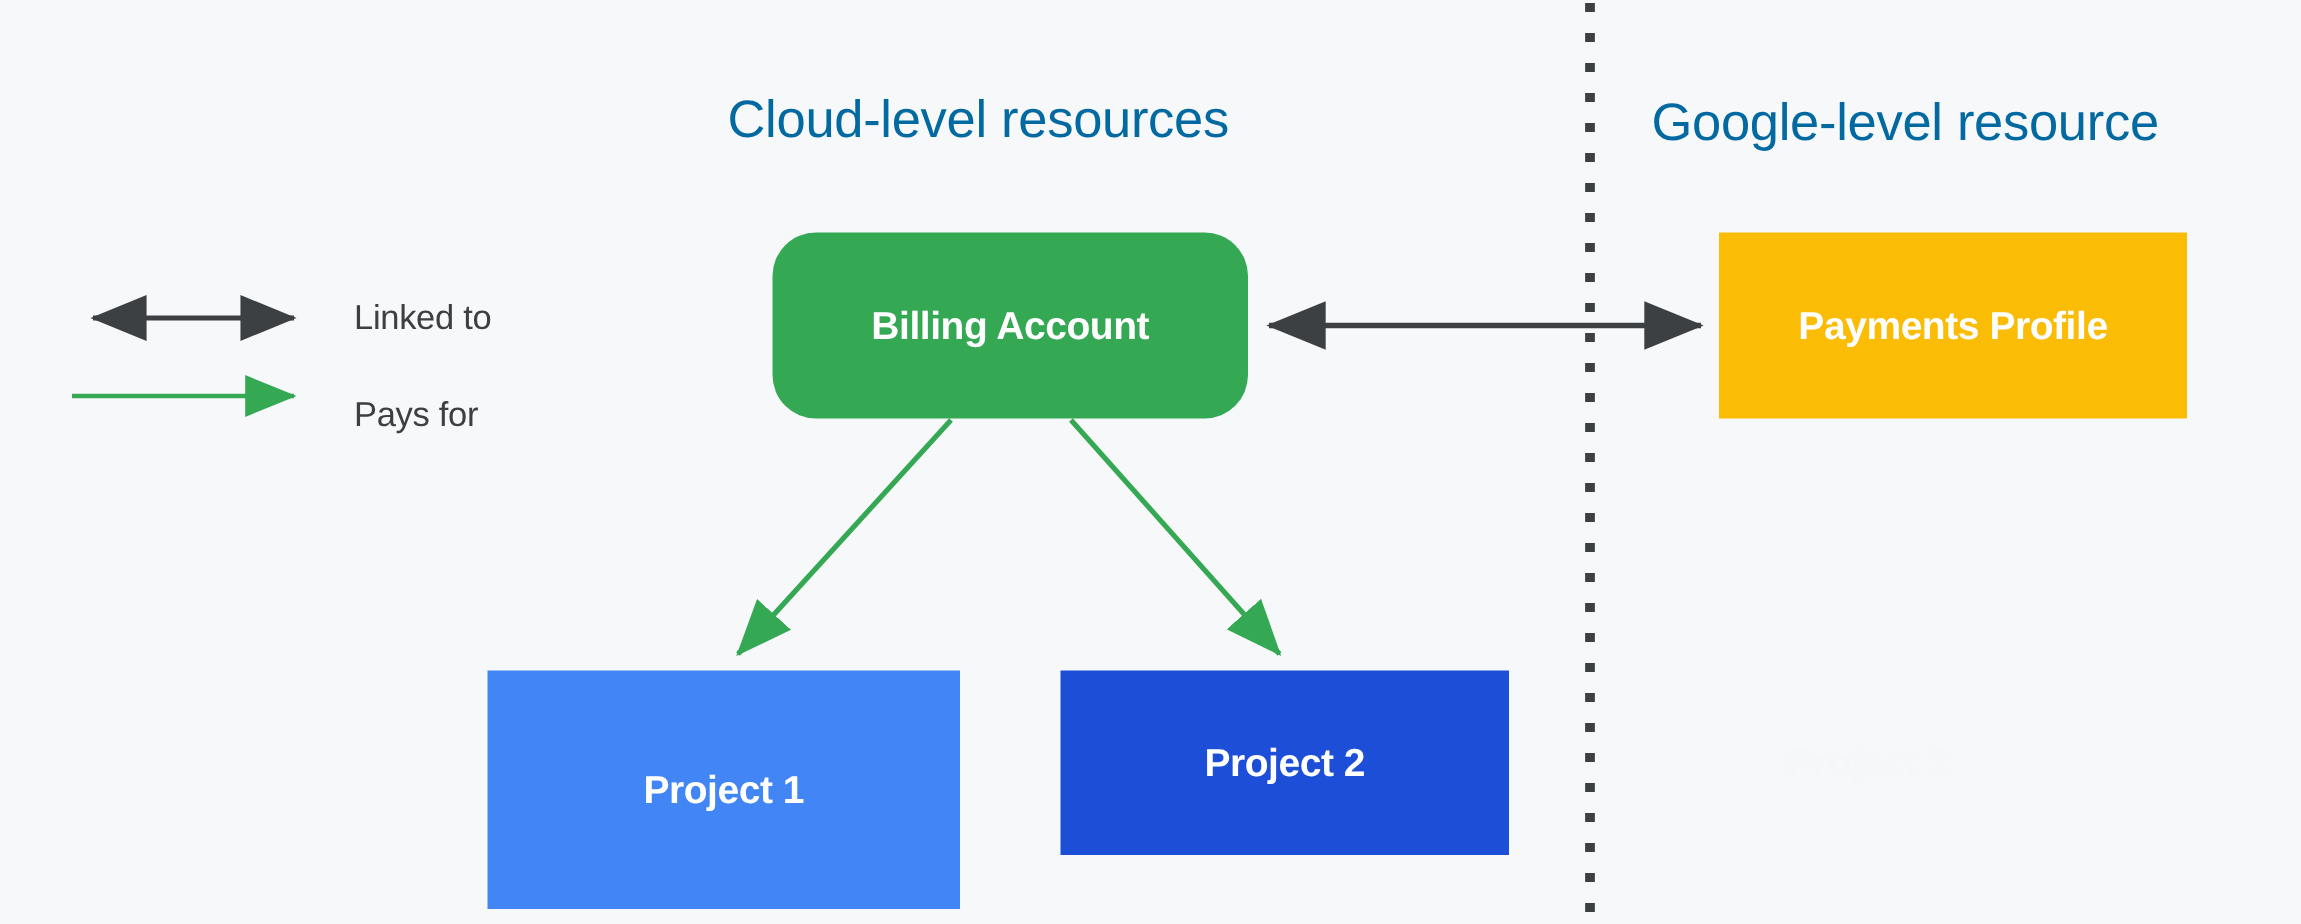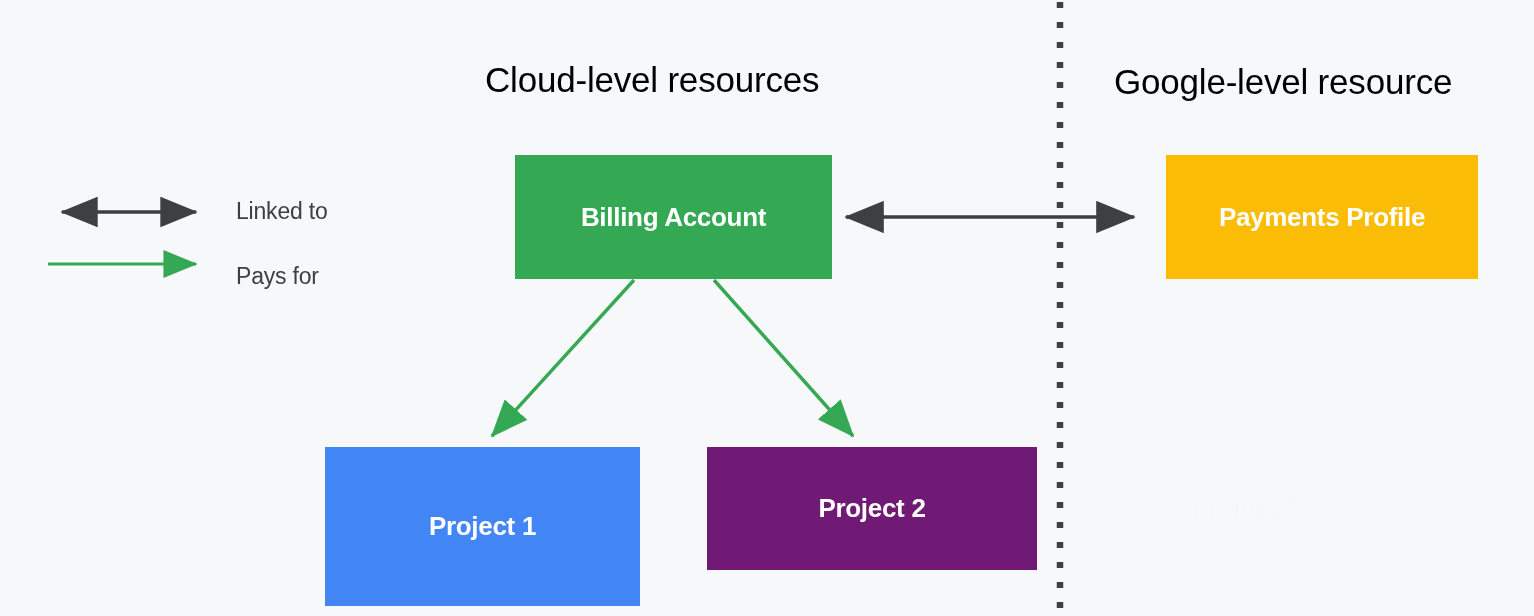--- a/index.html
+++ b/index.html
@@ -23,32 +23,31 @@
     position: absolute;
     left: 0;
     top: 0;
     width: 1534px;
     height: 616px;
   }
   .section-title {
     position: absolute;
     font-size: 35px;
     font-weight: 400;
-    color: #000000;
+    color: #0369a1;
     white-space: nowrap;
     letter-spacing: -0.2px;
   }
   #title-cloud {
     left: 485px;
     top: 60px;
   }
   #title-google {
     left: 1101px;
     top: 62px;
-    margin-left: 13px;
   }
   .node-box {
     position: absolute;
     display: flex;
     align-items: center;
     justify-content: center;
     box-sizing: border-box;
   }
   .node-label {
     font-size: 26px;
@@ -56,42 +55,42 @@
     color: #FFFFFF;
     letter-spacing: -0.3px;
     white-space: nowrap;
   }
   #node-billing-account {
     left: 515px;
     top: 155px;
     width: 317px;
     height: 124px;
     background: #34A853;
+    border-radius: 29px;
   }
   #node-payments-profile {
     left: 1146px;
     top: 155px;
     width: 312px;
     height: 124px;
     background: #FBBC05;
-    margin-left: 20px;
   }
   #node-project-1 {
     left: 325px;
     top: 447px;
     width: 315px;
     height: 159px;
     background: #4285F4;
   }
   #node-project-2 {
     left: 707px;
     top: 447px;
-    width: 330px;
+    width: 299px;
     height: 123px;
-    background: #701a75;
+    background: #1d4ed8;
   }
   #node-project-3 {
     left: 1105px;
     top: 447px;
     width: 280px;
     height: 123px;
     background: transparent;
   }
   #node-project-3 .node-label {
     color: #F6F7F9;

